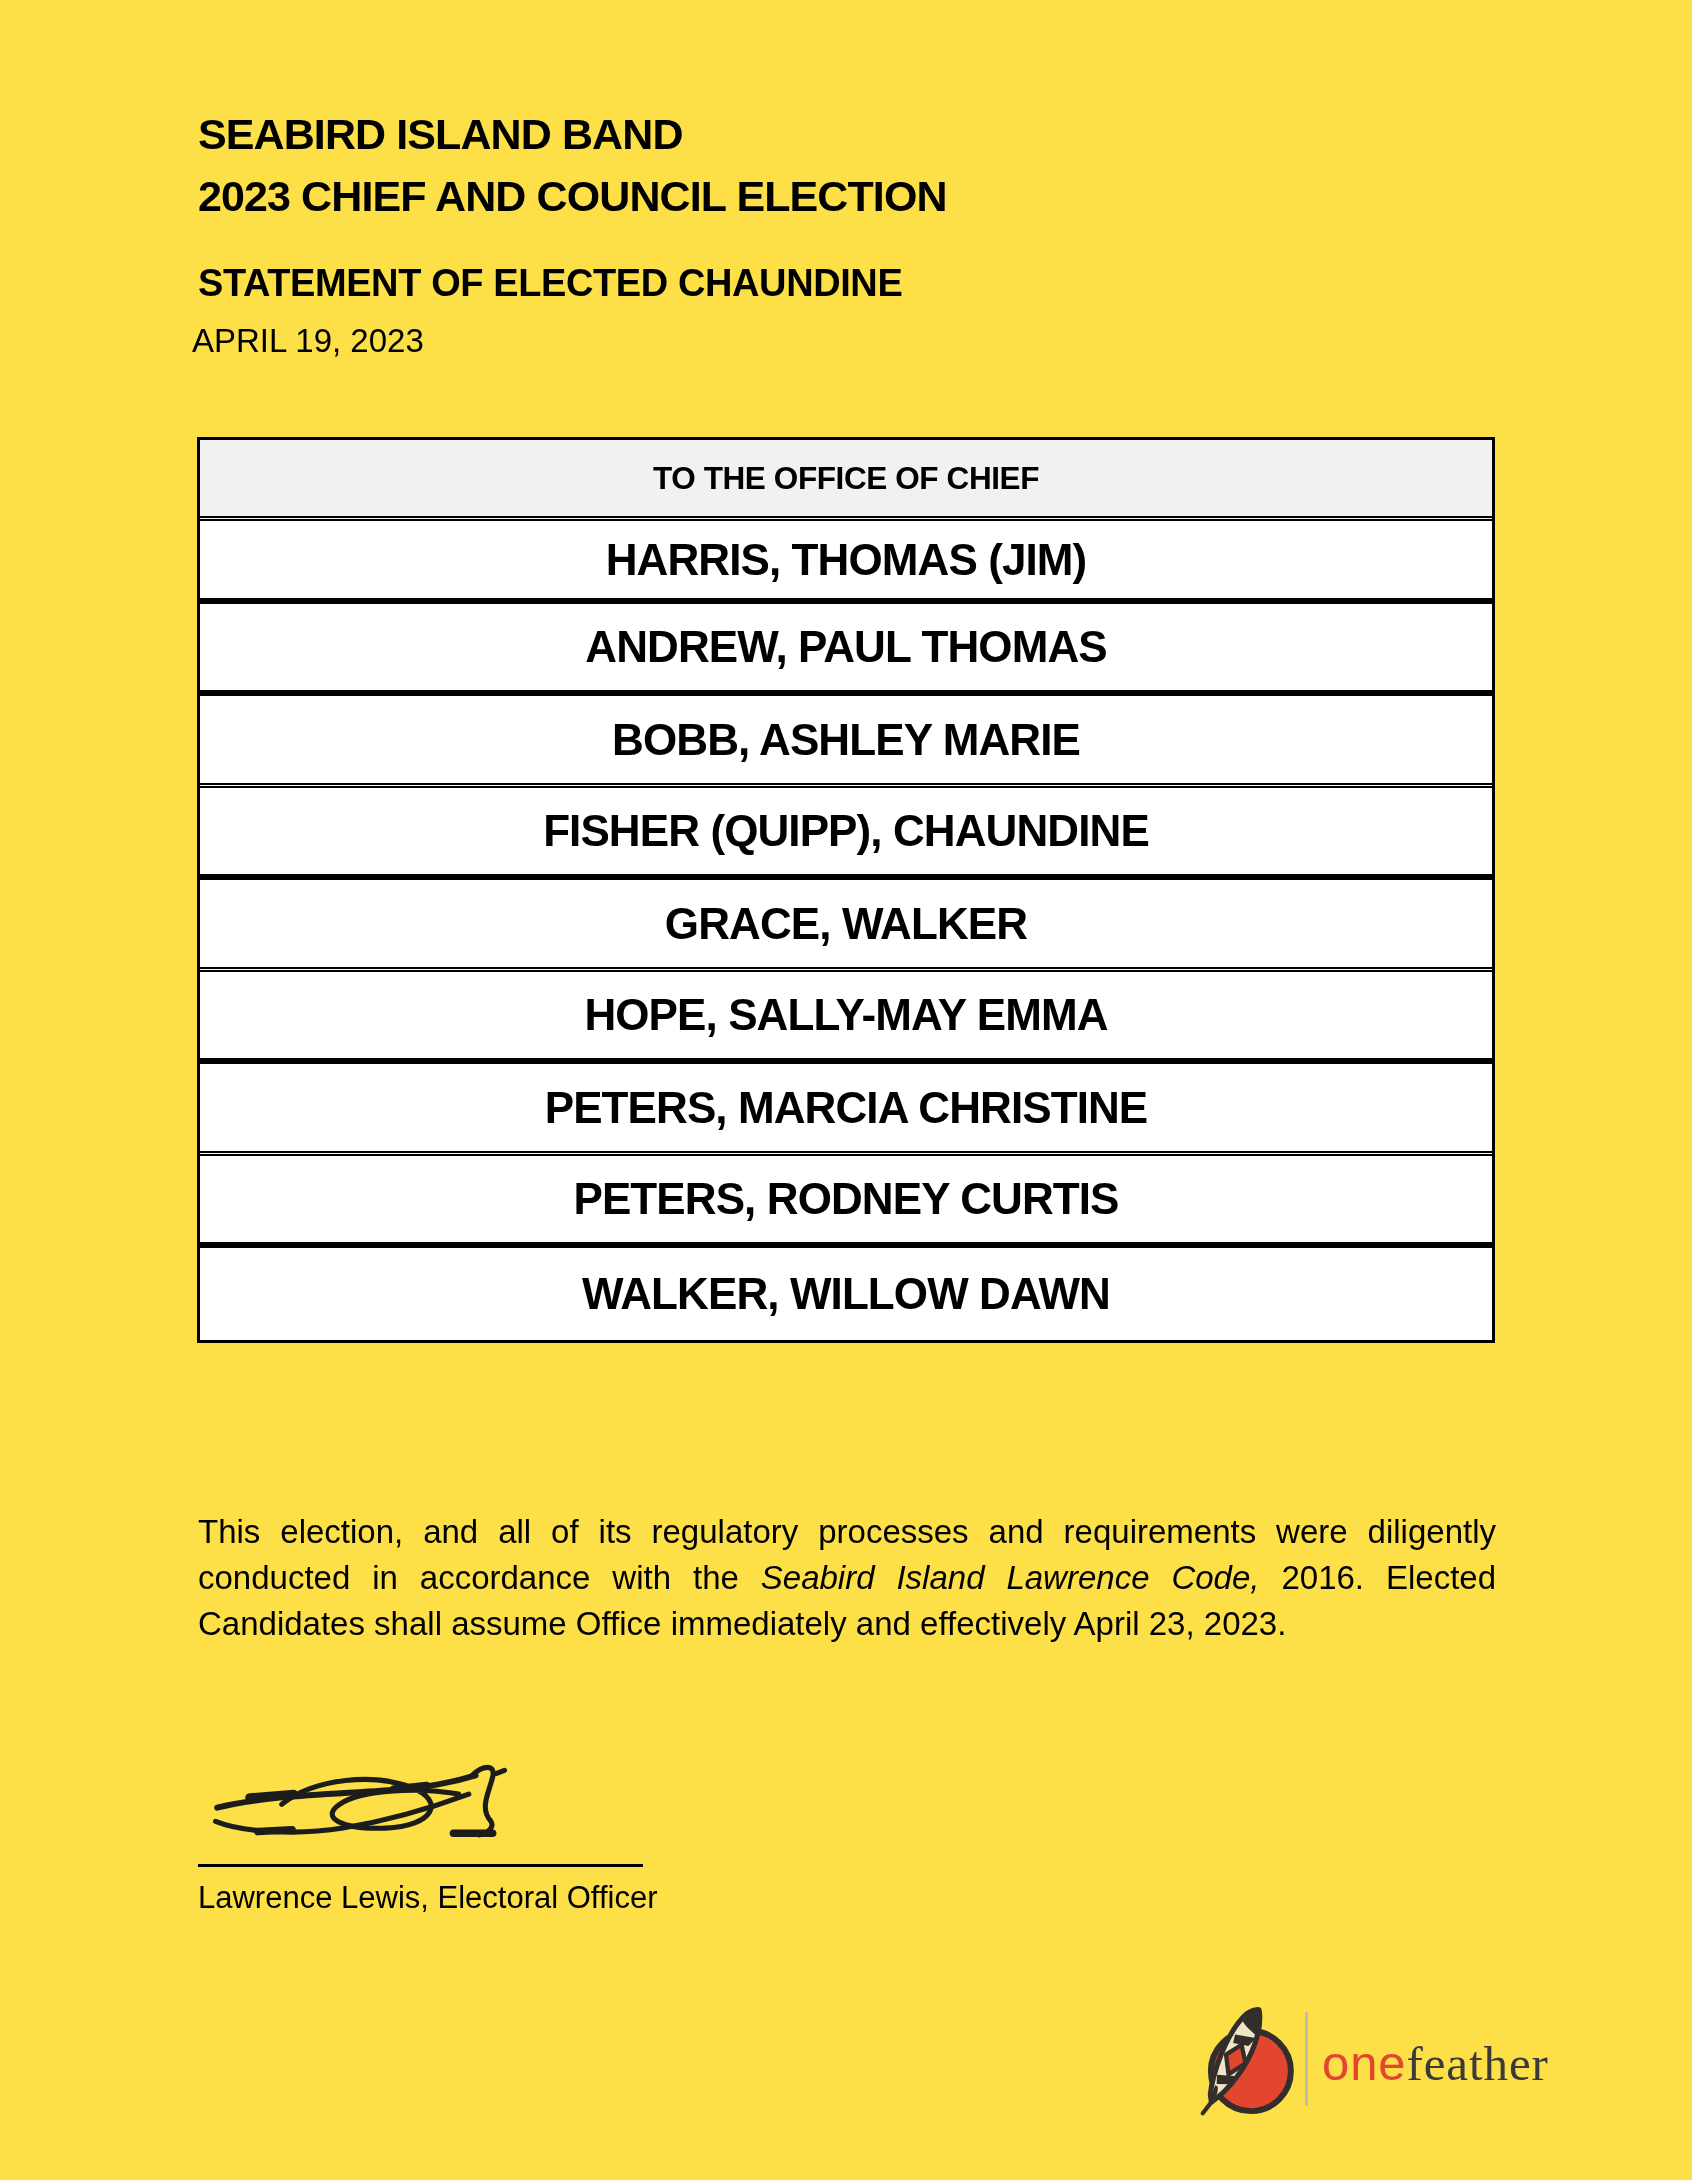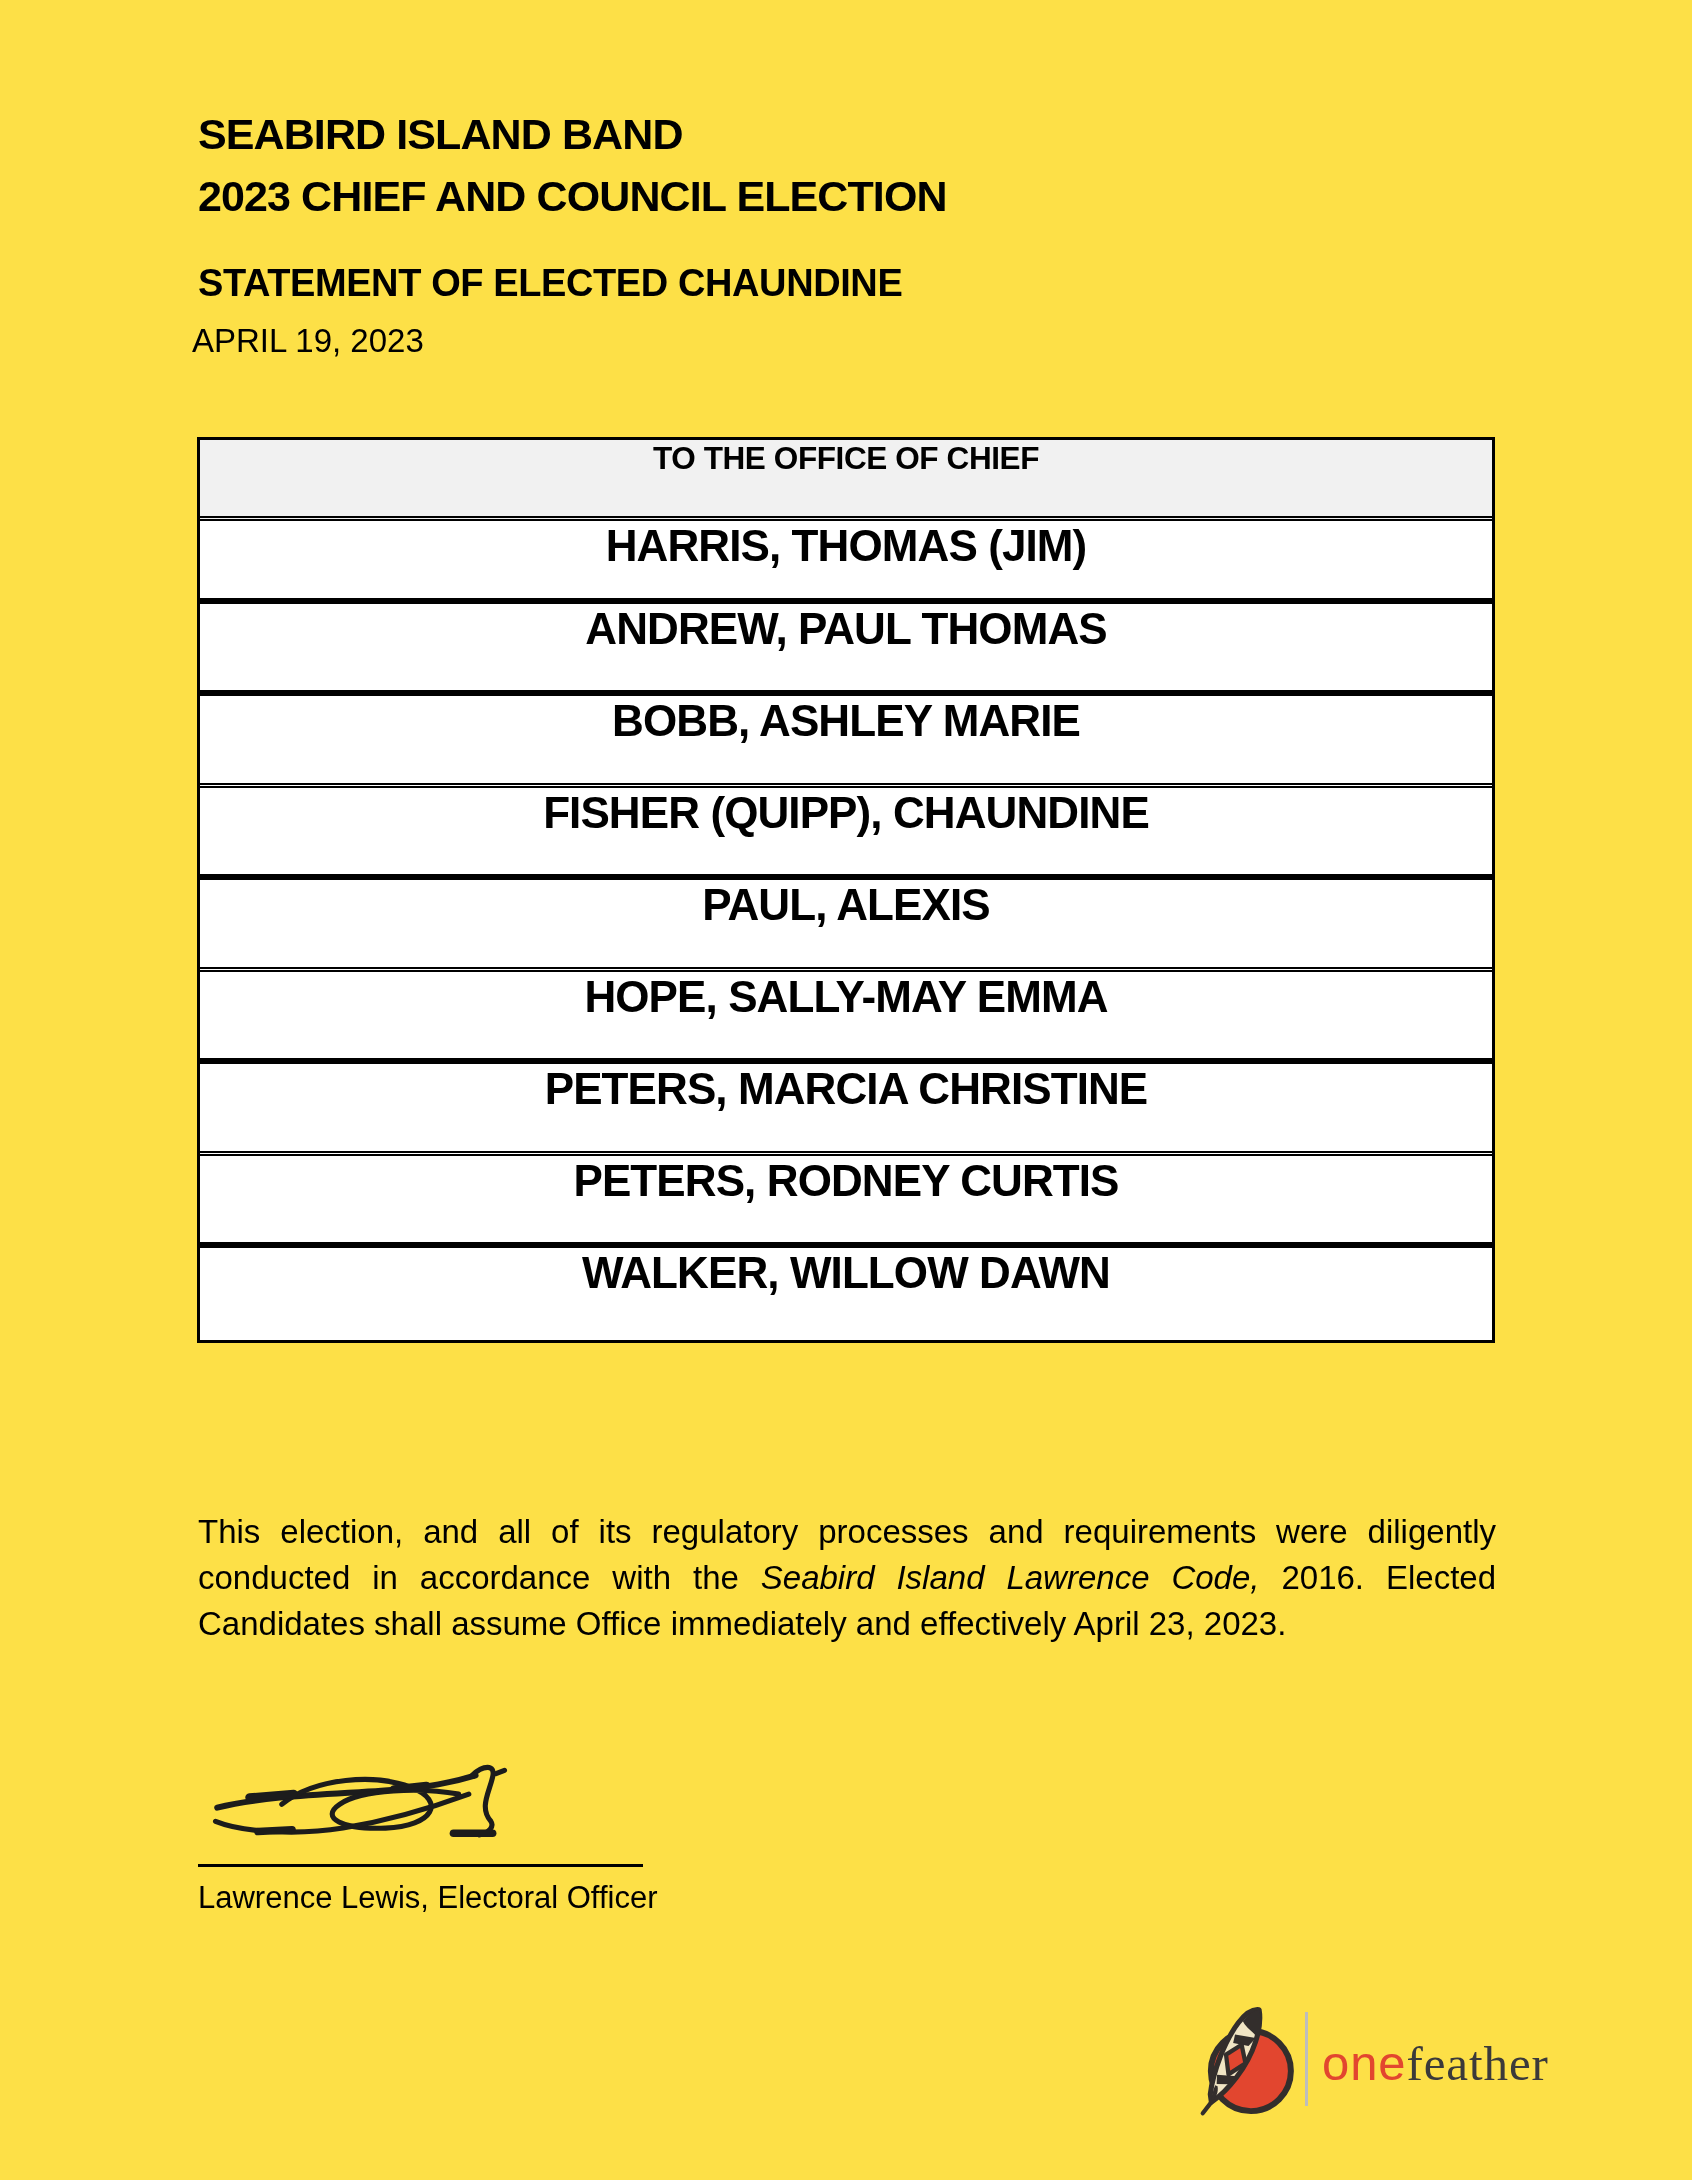--- a/index.html
+++ b/index.html
@@ -32,21 +32,21 @@
 
   
   .results-table {
     left:197px; top:437px;
     width:1298px;
     border:3.4px solid #000;
     box-sizing:border-box;
     background:#fff;
   }
   .row {
-    display:flex; align-items:flex-start; justify-content:center;
+    display:flex; align-items:center; justify-content:center;
     box-sizing:border-box;
     text-align:center;
   }
   .row.office {
     height:81px;
     background:#f1f1f1;
     font-size:31.5px; font-weight:700; letter-spacing:-0.4px;
   }
   .row.candidate {
     height:92px;
@@ -102,21 +102,21 @@
     <div class="row candidate sep-thick">
         <span>ANDREW, PAUL THOMAS</span>
       </div>
     <div class="row candidate sep-double">
         <span>BOBB, ASHLEY MARIE</span>
       </div>
     <div class="row candidate sep-thick">
         <span>FISHER (QUIPP), CHAUNDINE</span>
       </div>
     <div class="row candidate sep-double">
-        <span>PAUL, ALEXIS</span>
+        <span>GRACE, WALKER</span>
       </div>
     <div class="row candidate sep-thick">
         <span>HOPE, SALLY-MAY EMMA</span>
       </div>
     <div class="row candidate sep-double">
         <span>PETERS, MARCIA CHRISTINE</span>
       </div>
     <div class="row candidate sep-thick">
         <span>PETERS, RODNEY CURTIS</span>
       </div>

